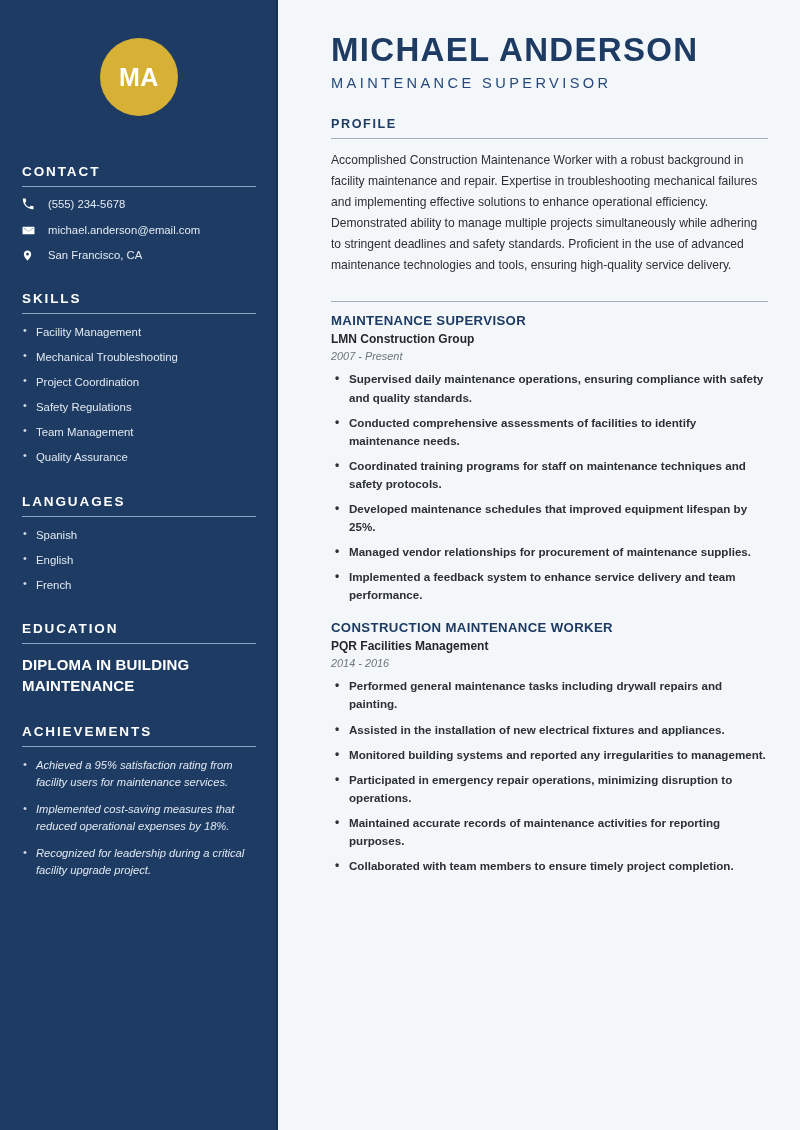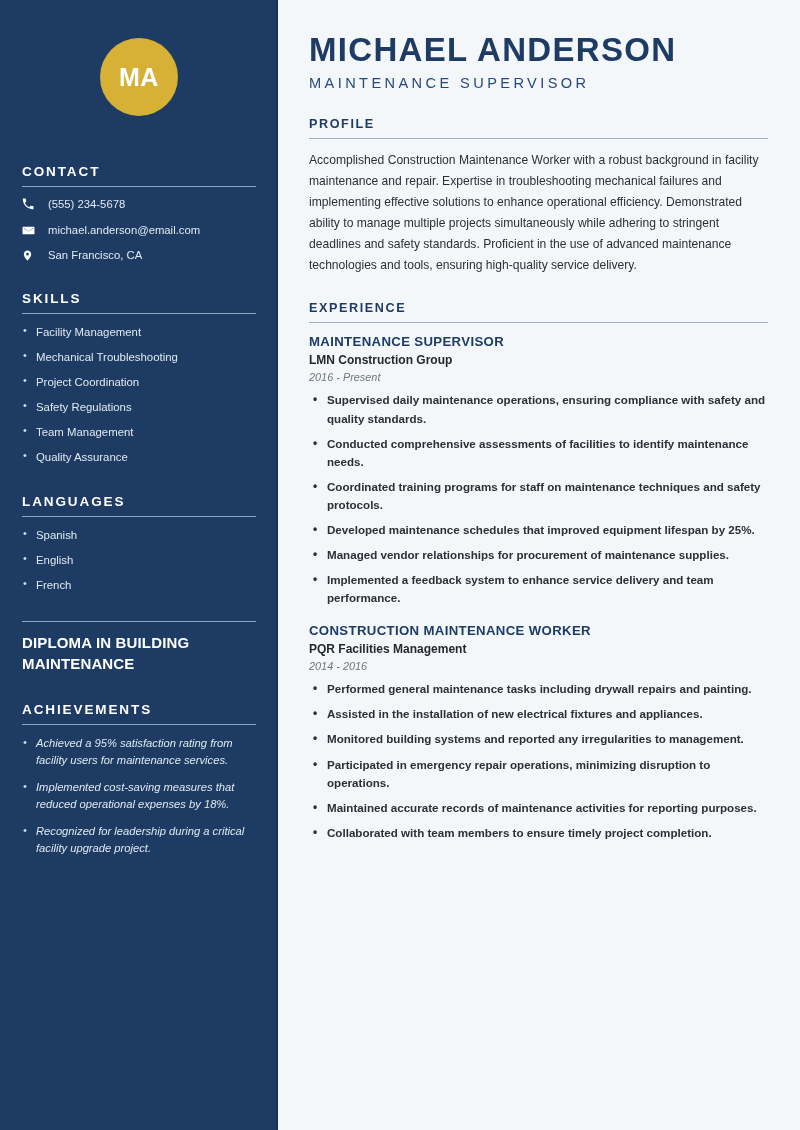--- a/index.html
+++ b/index.html
@@ -11,20 +11,21 @@
     font-family: "Liberation Sans", sans-serif;
   }
 
   .resume {
     position: relative;
     width: 800px;
     height: 1130px;
     display: flex;
     background: #f4f7f9;
     overflow: hidden;
+    gap: 22px;
   }
 
   
   .sidebar {
     width: 278px;
     flex: 0 0 278px;
     background: #1d3b63;
     padding: 0 22px;
     color: #ffffff;
     position: relative;
@@ -274,20 +275,21 @@
       <div class="side-heading">LANGUAGES</div>
       <div class="side-rule"></div>
       <ul class="side-list">
         <li>Spanish</li>
         <li>English</li>
         <li>French</li>
       </ul>
     </section>
 
     <section class="side-section">
+      <div class="side-heading">EDUCATION</div>
       <div class="side-rule"></div>
       <div class="edu-degree">DIPLOMA IN BUILDING MAINTENANCE</div>
     </section>
 
     <section class="side-section">
       <div class="side-heading">ACHIEVEMENTS</div>
       <div class="side-rule"></div>
       <ul class="ach-list">
         <li>Achieved a 95% satisfaction rating from facility users for maintenance services.</li>
         <li>Implemented cost-saving measures that reduced operational expenses by 18%.</li>
@@ -302,27 +304,26 @@
     <h1 class="name">MICHAEL ANDERSON</h1>
     <div class="job-title-top">MAINTENANCE SUPERVISOR</div>
 
     <section class="main-section">
       <div class="main-heading">PROFILE</div>
       <div class="main-rule"></div>
       <p class="profile-text">Accomplished Construction Maintenance Worker with a robust background in facility maintenance and repair. Expertise in troubleshooting mechanical failures and implementing effective solutions to enhance operational efficiency. Demonstrated ability to manage multiple projects simultaneously while adhering to stringent deadlines and safety standards. Proficient in the use of advanced maintenance technologies and tools, ensuring high-quality service delivery.</p>
     </section>
 
     <section class="main-section">
-      <div class="main-heading">EXPERIENCE</div>
       <div class="main-rule"></div>
 
       <div class="job-block">
         <div class="job-role">MAINTENANCE SUPERVISOR</div>
         <div class="job-company">LMN Construction Group</div>
-        <div class="job-dates">2016 - Present</div>
+        <div class="job-dates">2007 - Present</div>
         <ul class="job-bullets">
           <li>Supervised daily maintenance operations, ensuring compliance with safety and quality standards.</li>
           <li>Conducted comprehensive assessments of facilities to identify maintenance needs.</li>
           <li>Coordinated training programs for staff on maintenance techniques and safety protocols.</li>
           <li>Developed maintenance schedules that improved equipment lifespan by 25%.</li>
           <li>Managed vendor relationships for procurement of maintenance supplies.</li>
           <li>Implemented a feedback system to enhance service delivery and team performance.</li>
         </ul>
       </div>
 

